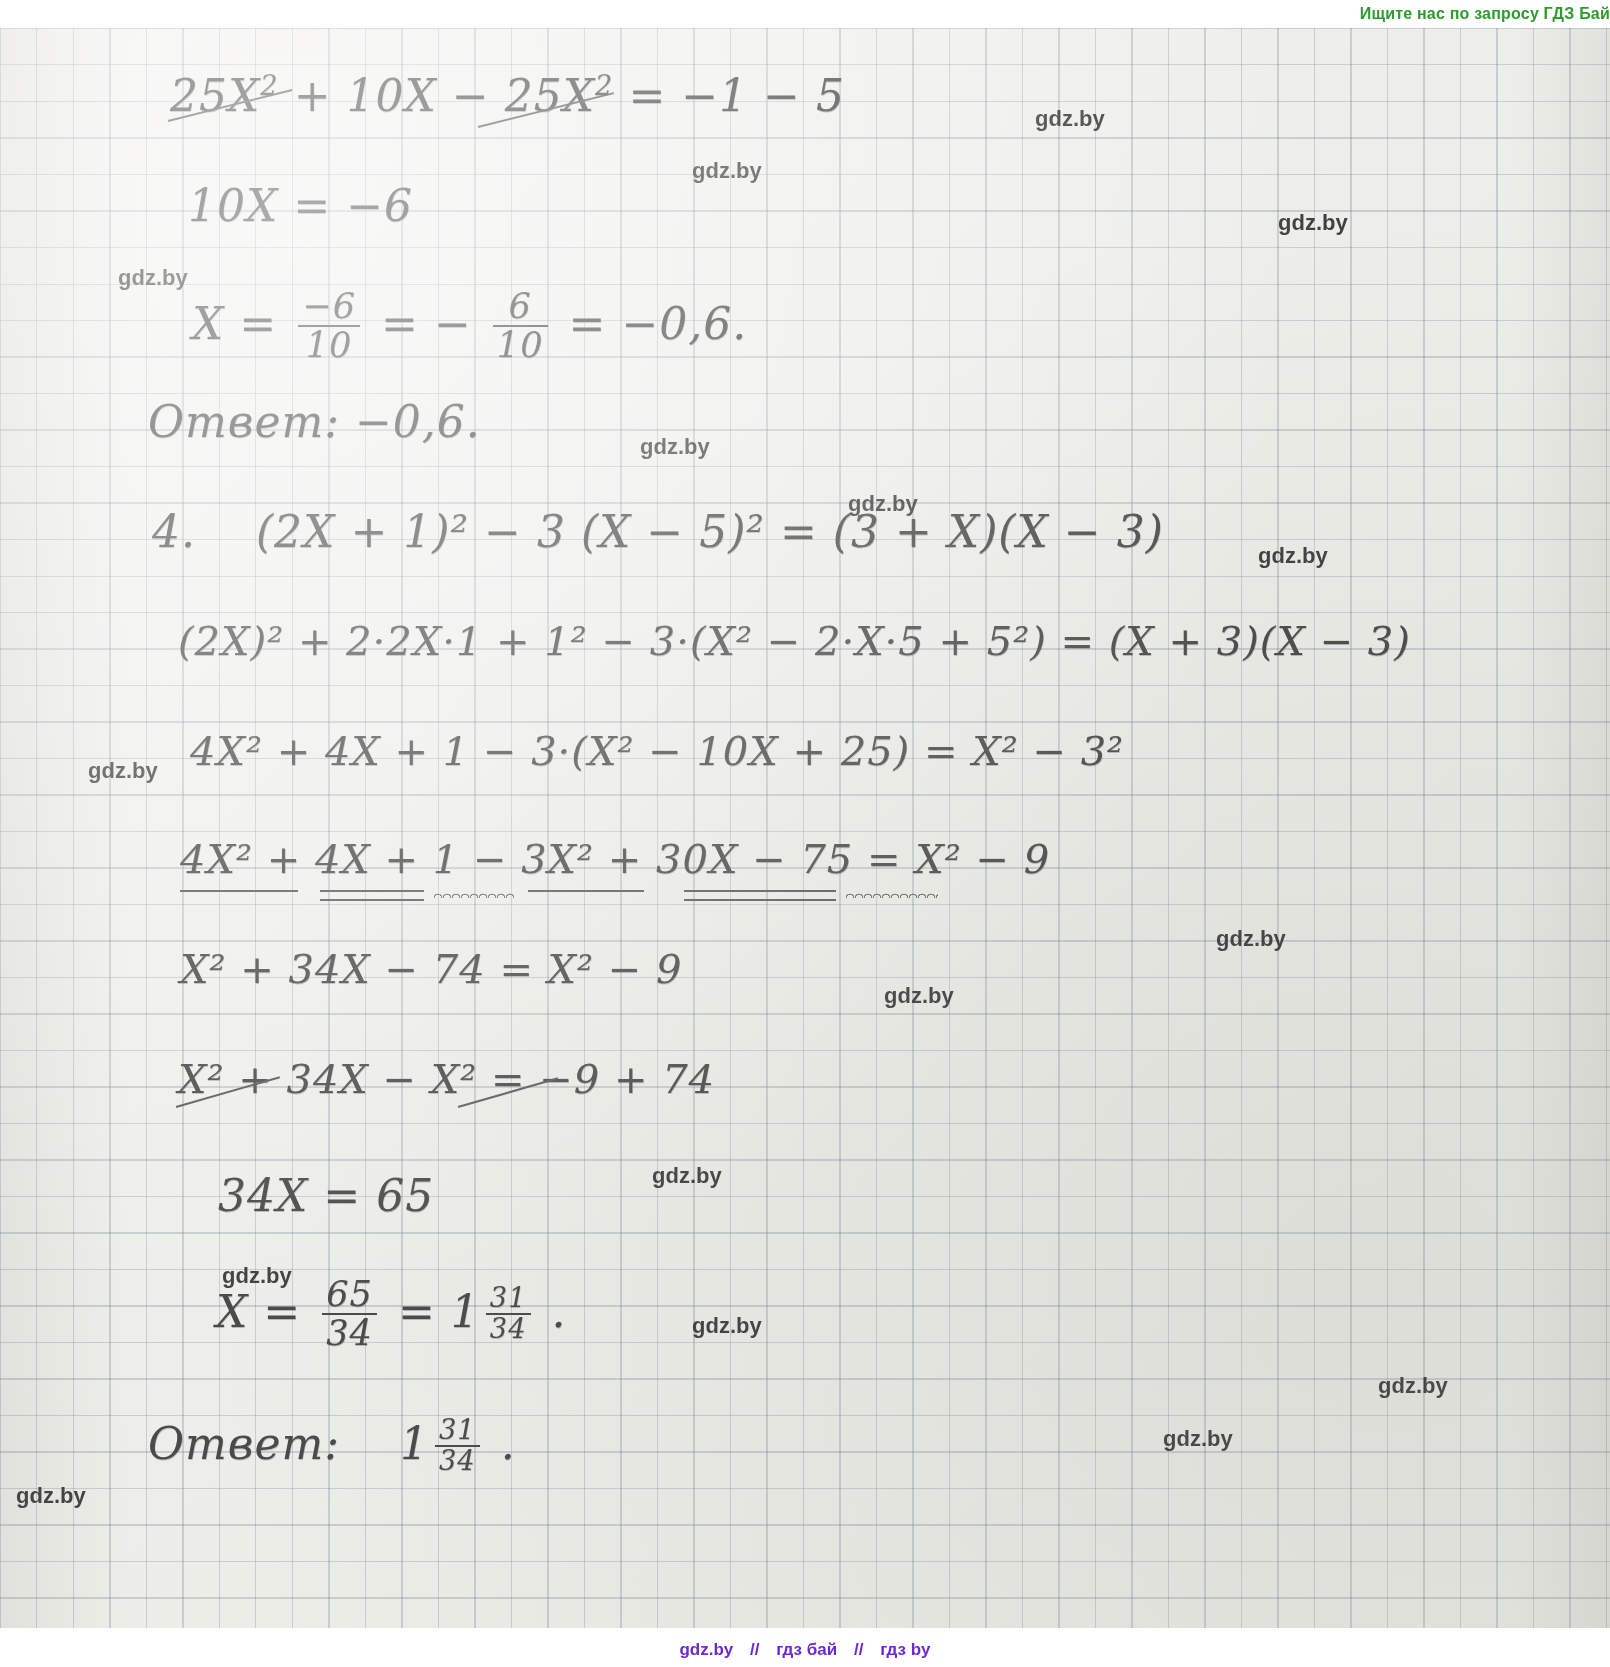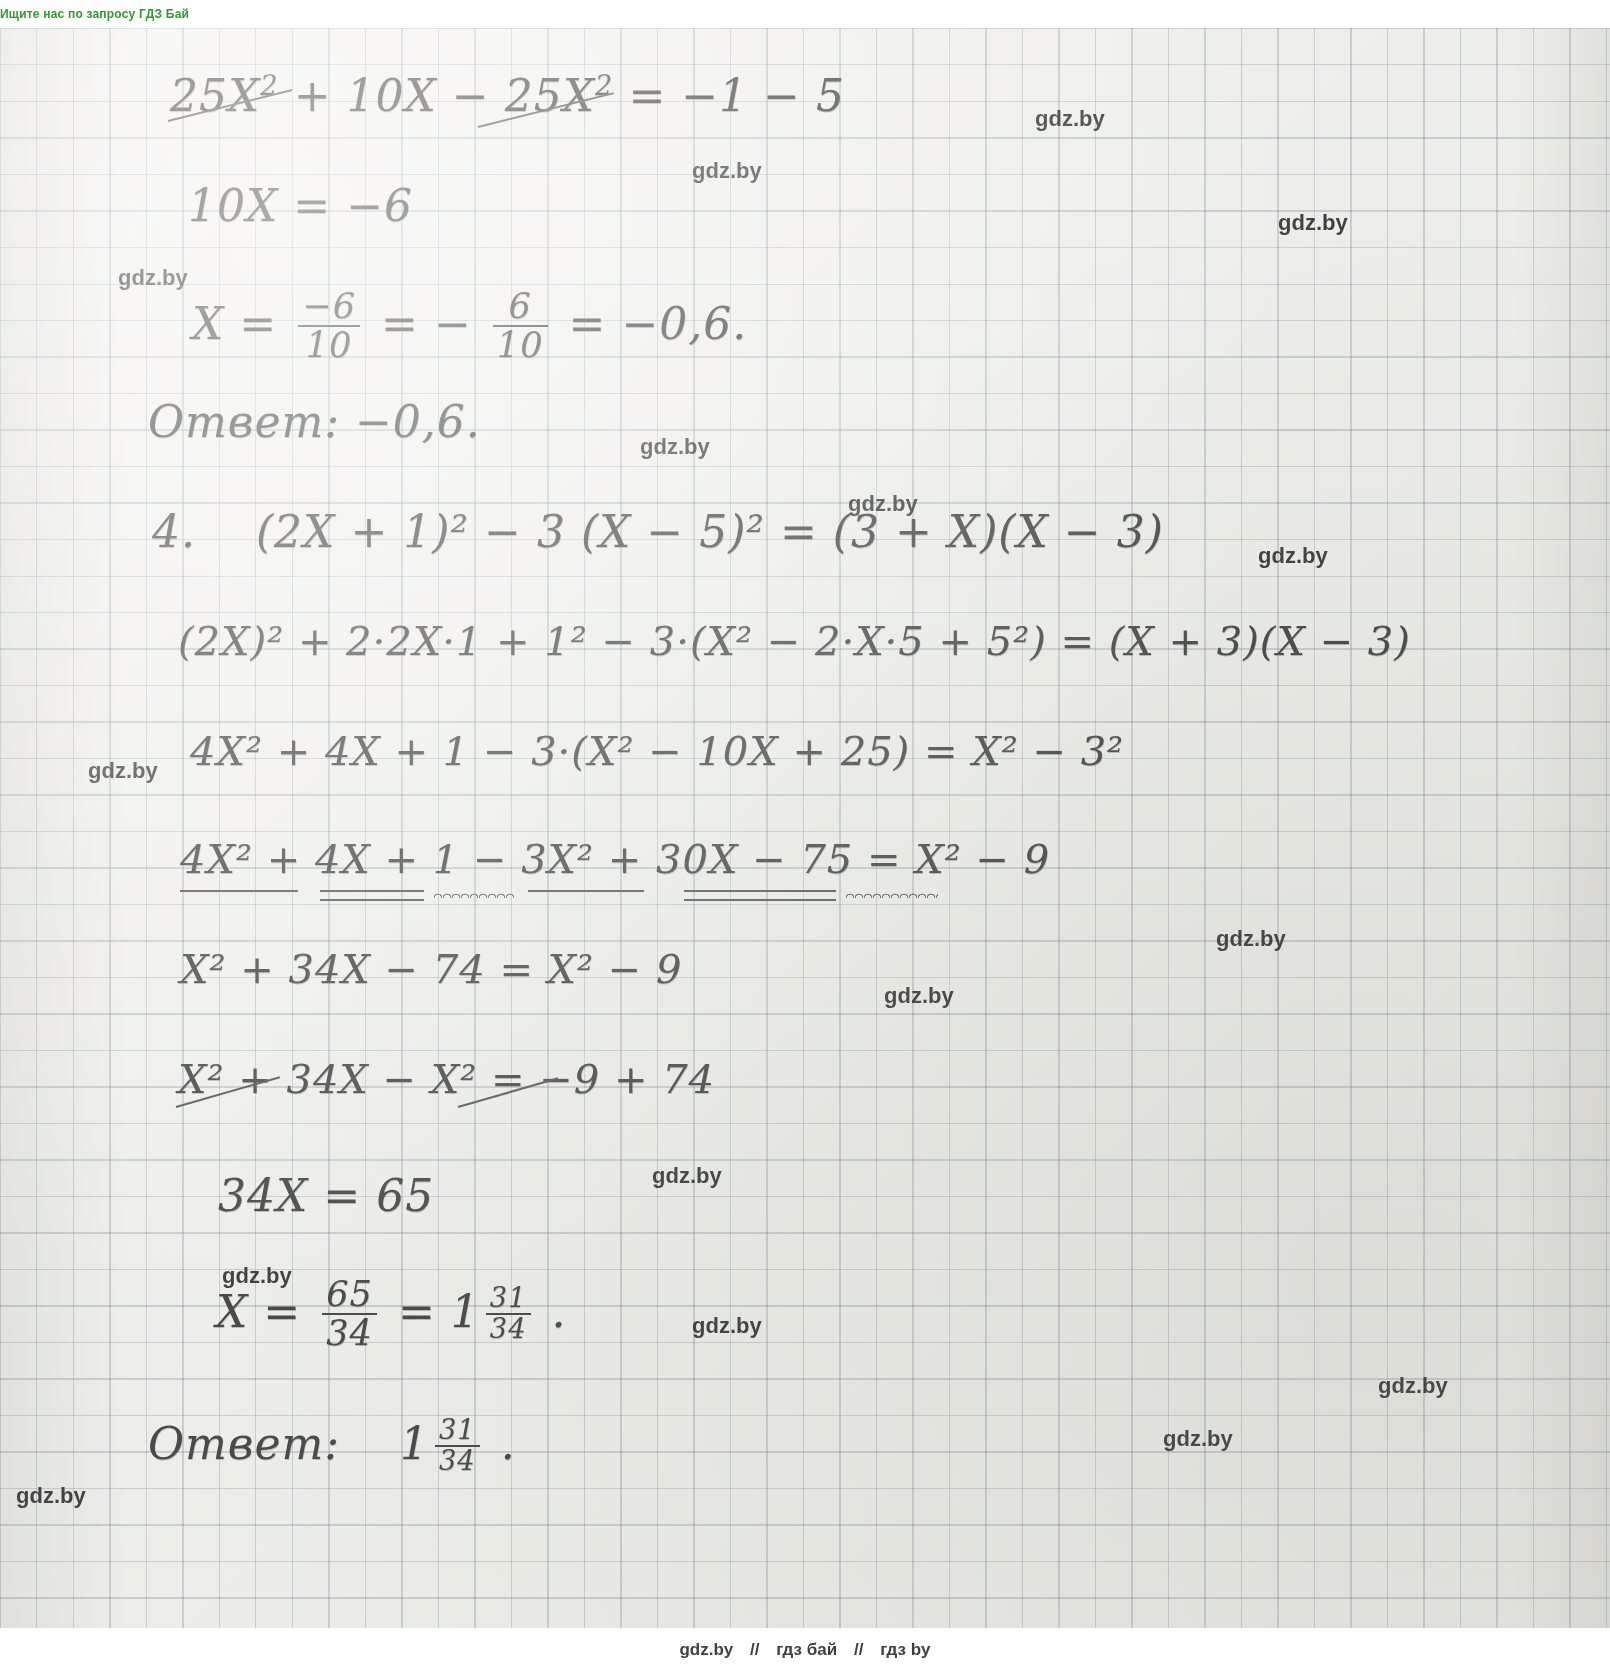--- a/index.html
+++ b/index.html
@@ -14,38 +14,38 @@
     position: relative;
     overflow: hidden;
   }
 
   
   .top-banner {
     position: absolute;
     top: 0; left: 0;
     width: 1610px;
     height: 28px;
-    text-align: left;
-    font-size: 12px;
+    text-align: right;
+    font-size: 16px;
     font-weight: bold;
     color: #2e9b2e;
     line-height: 28px;
     letter-spacing: 0.2px;
   }
 
   
   .bottom-banner {
     position: absolute;
     bottom: 4px; left: 0;
     width: 1610px;
     height: 26px;
     text-align: center;
     font-size: 17px;
     font-weight: bold;
-    color: #404040;
+    color: #6d28d9;
     line-height: 26px;
   }
   .bottom-banner span { margin: 0 6px; }
 
   
   .page {
     position: absolute;
     top: 28px;
     left: 0;
     width: 1610px;

